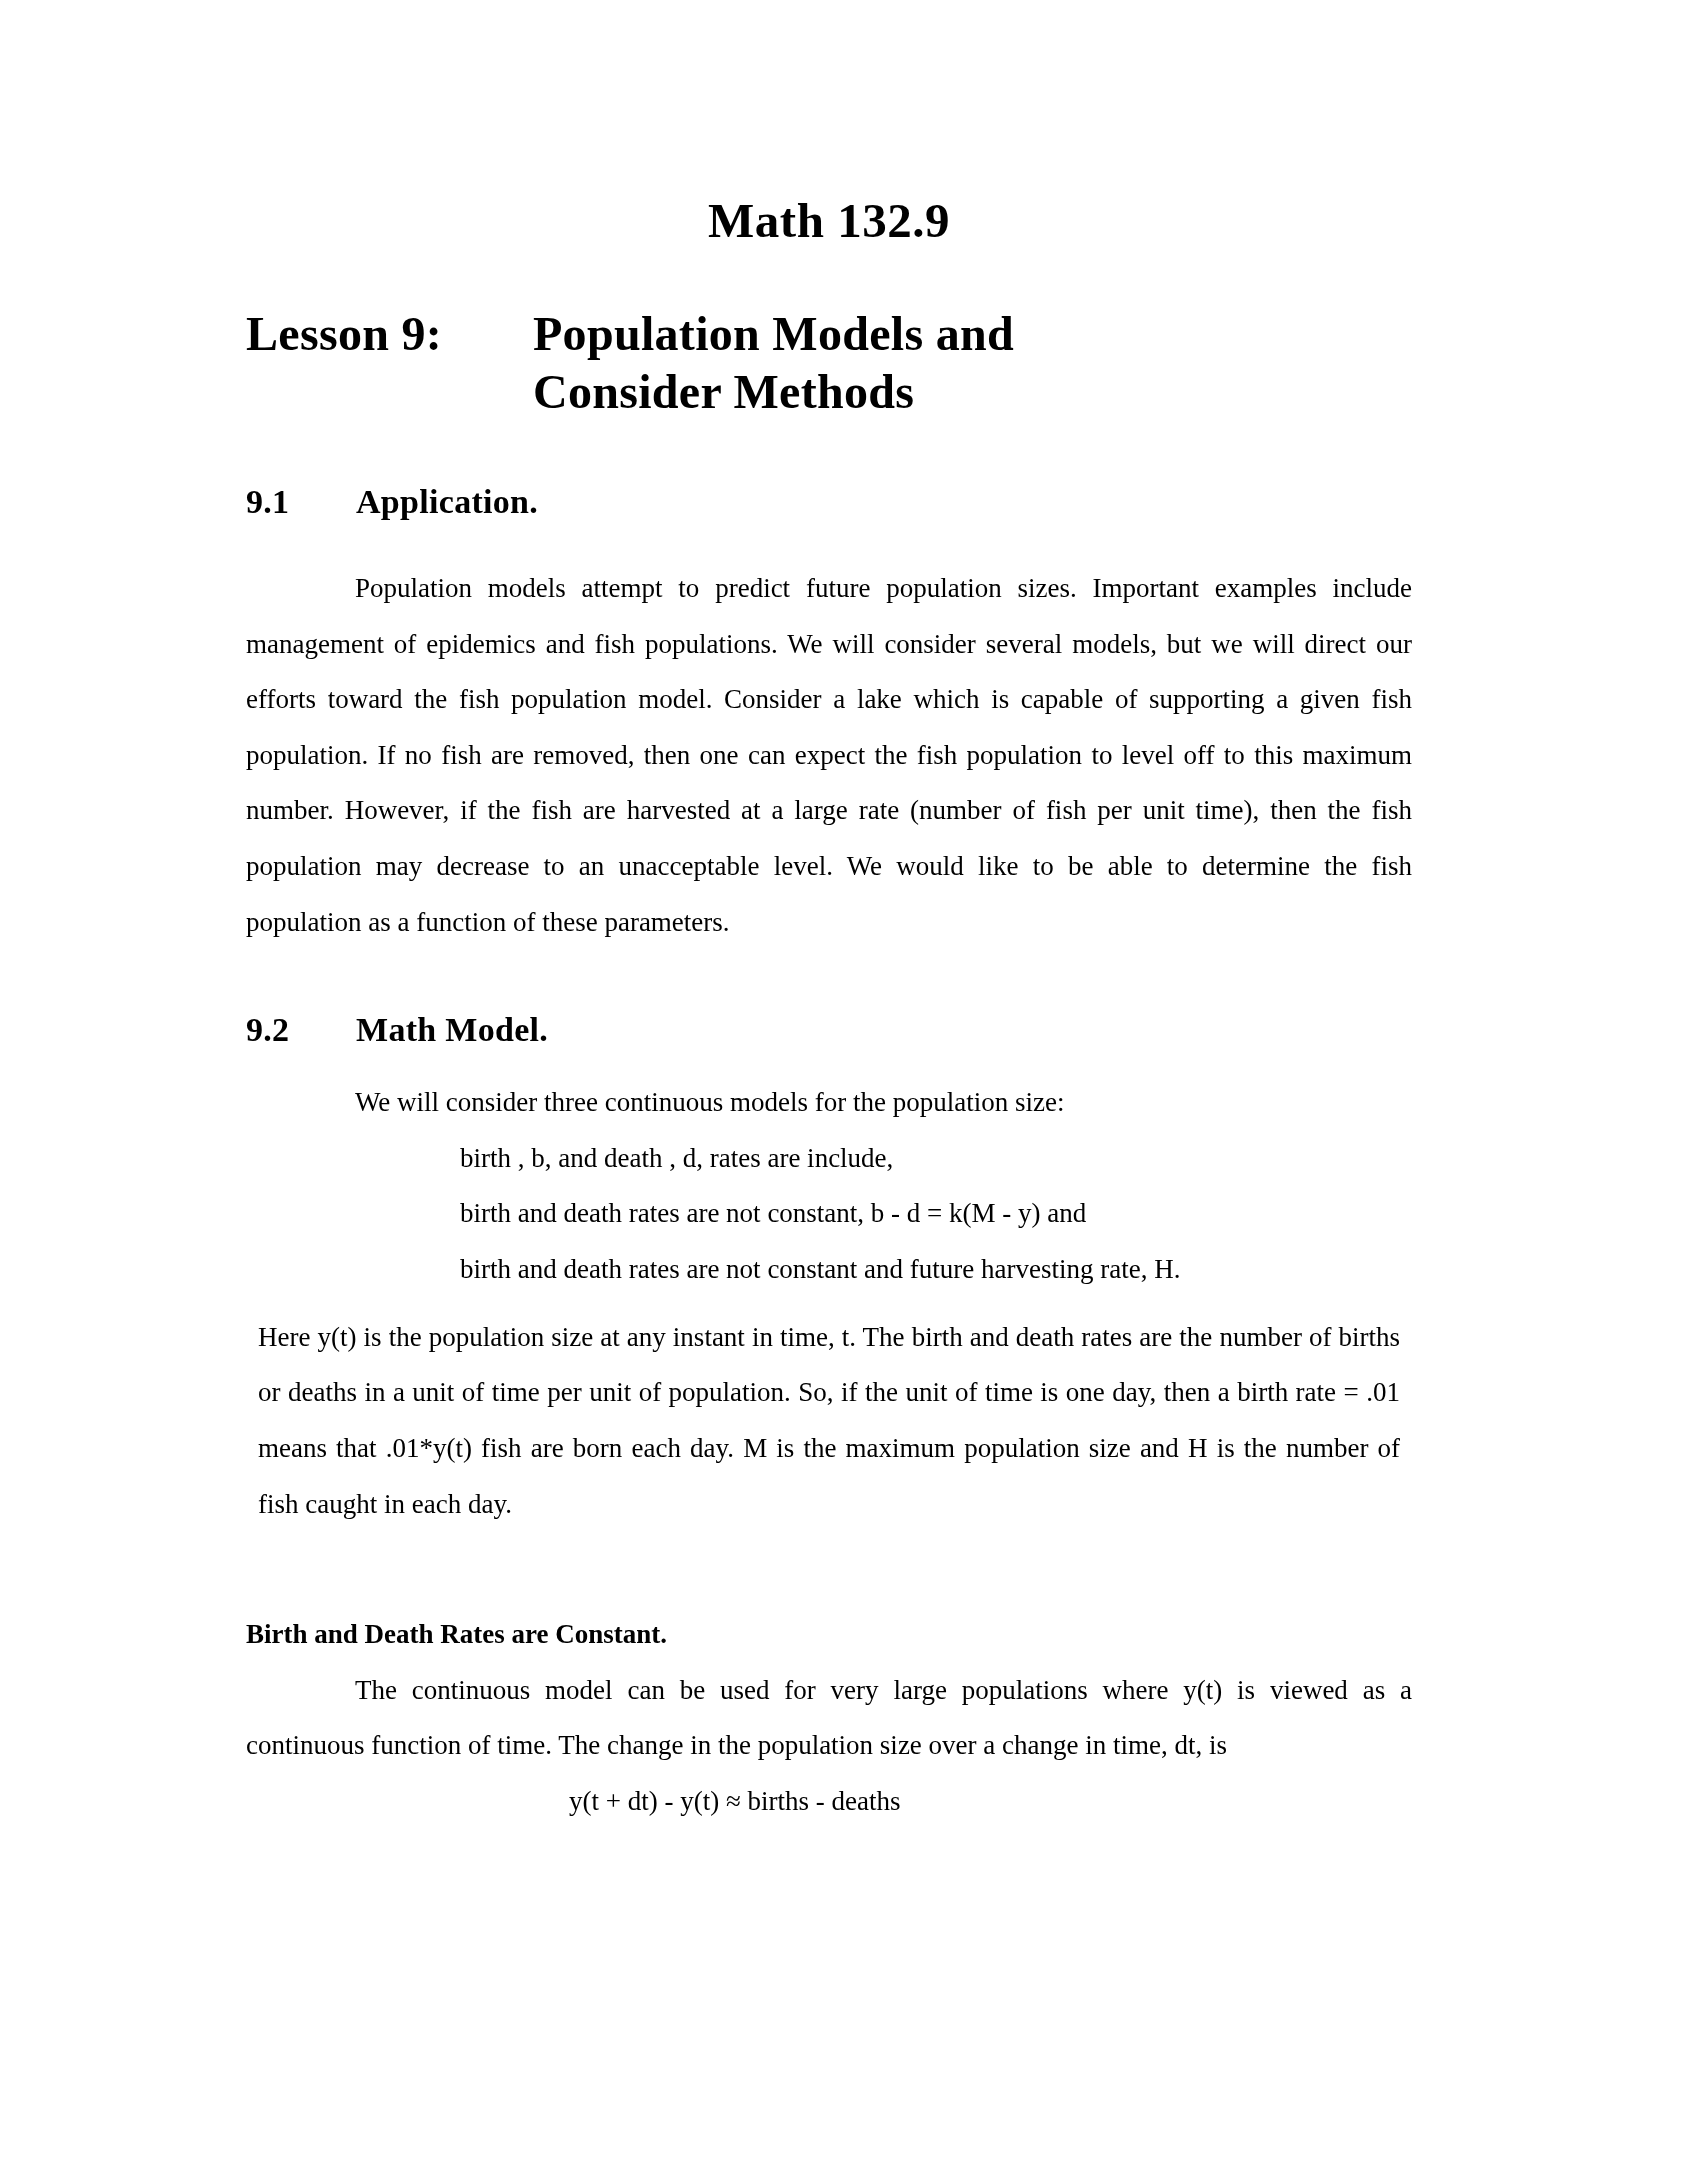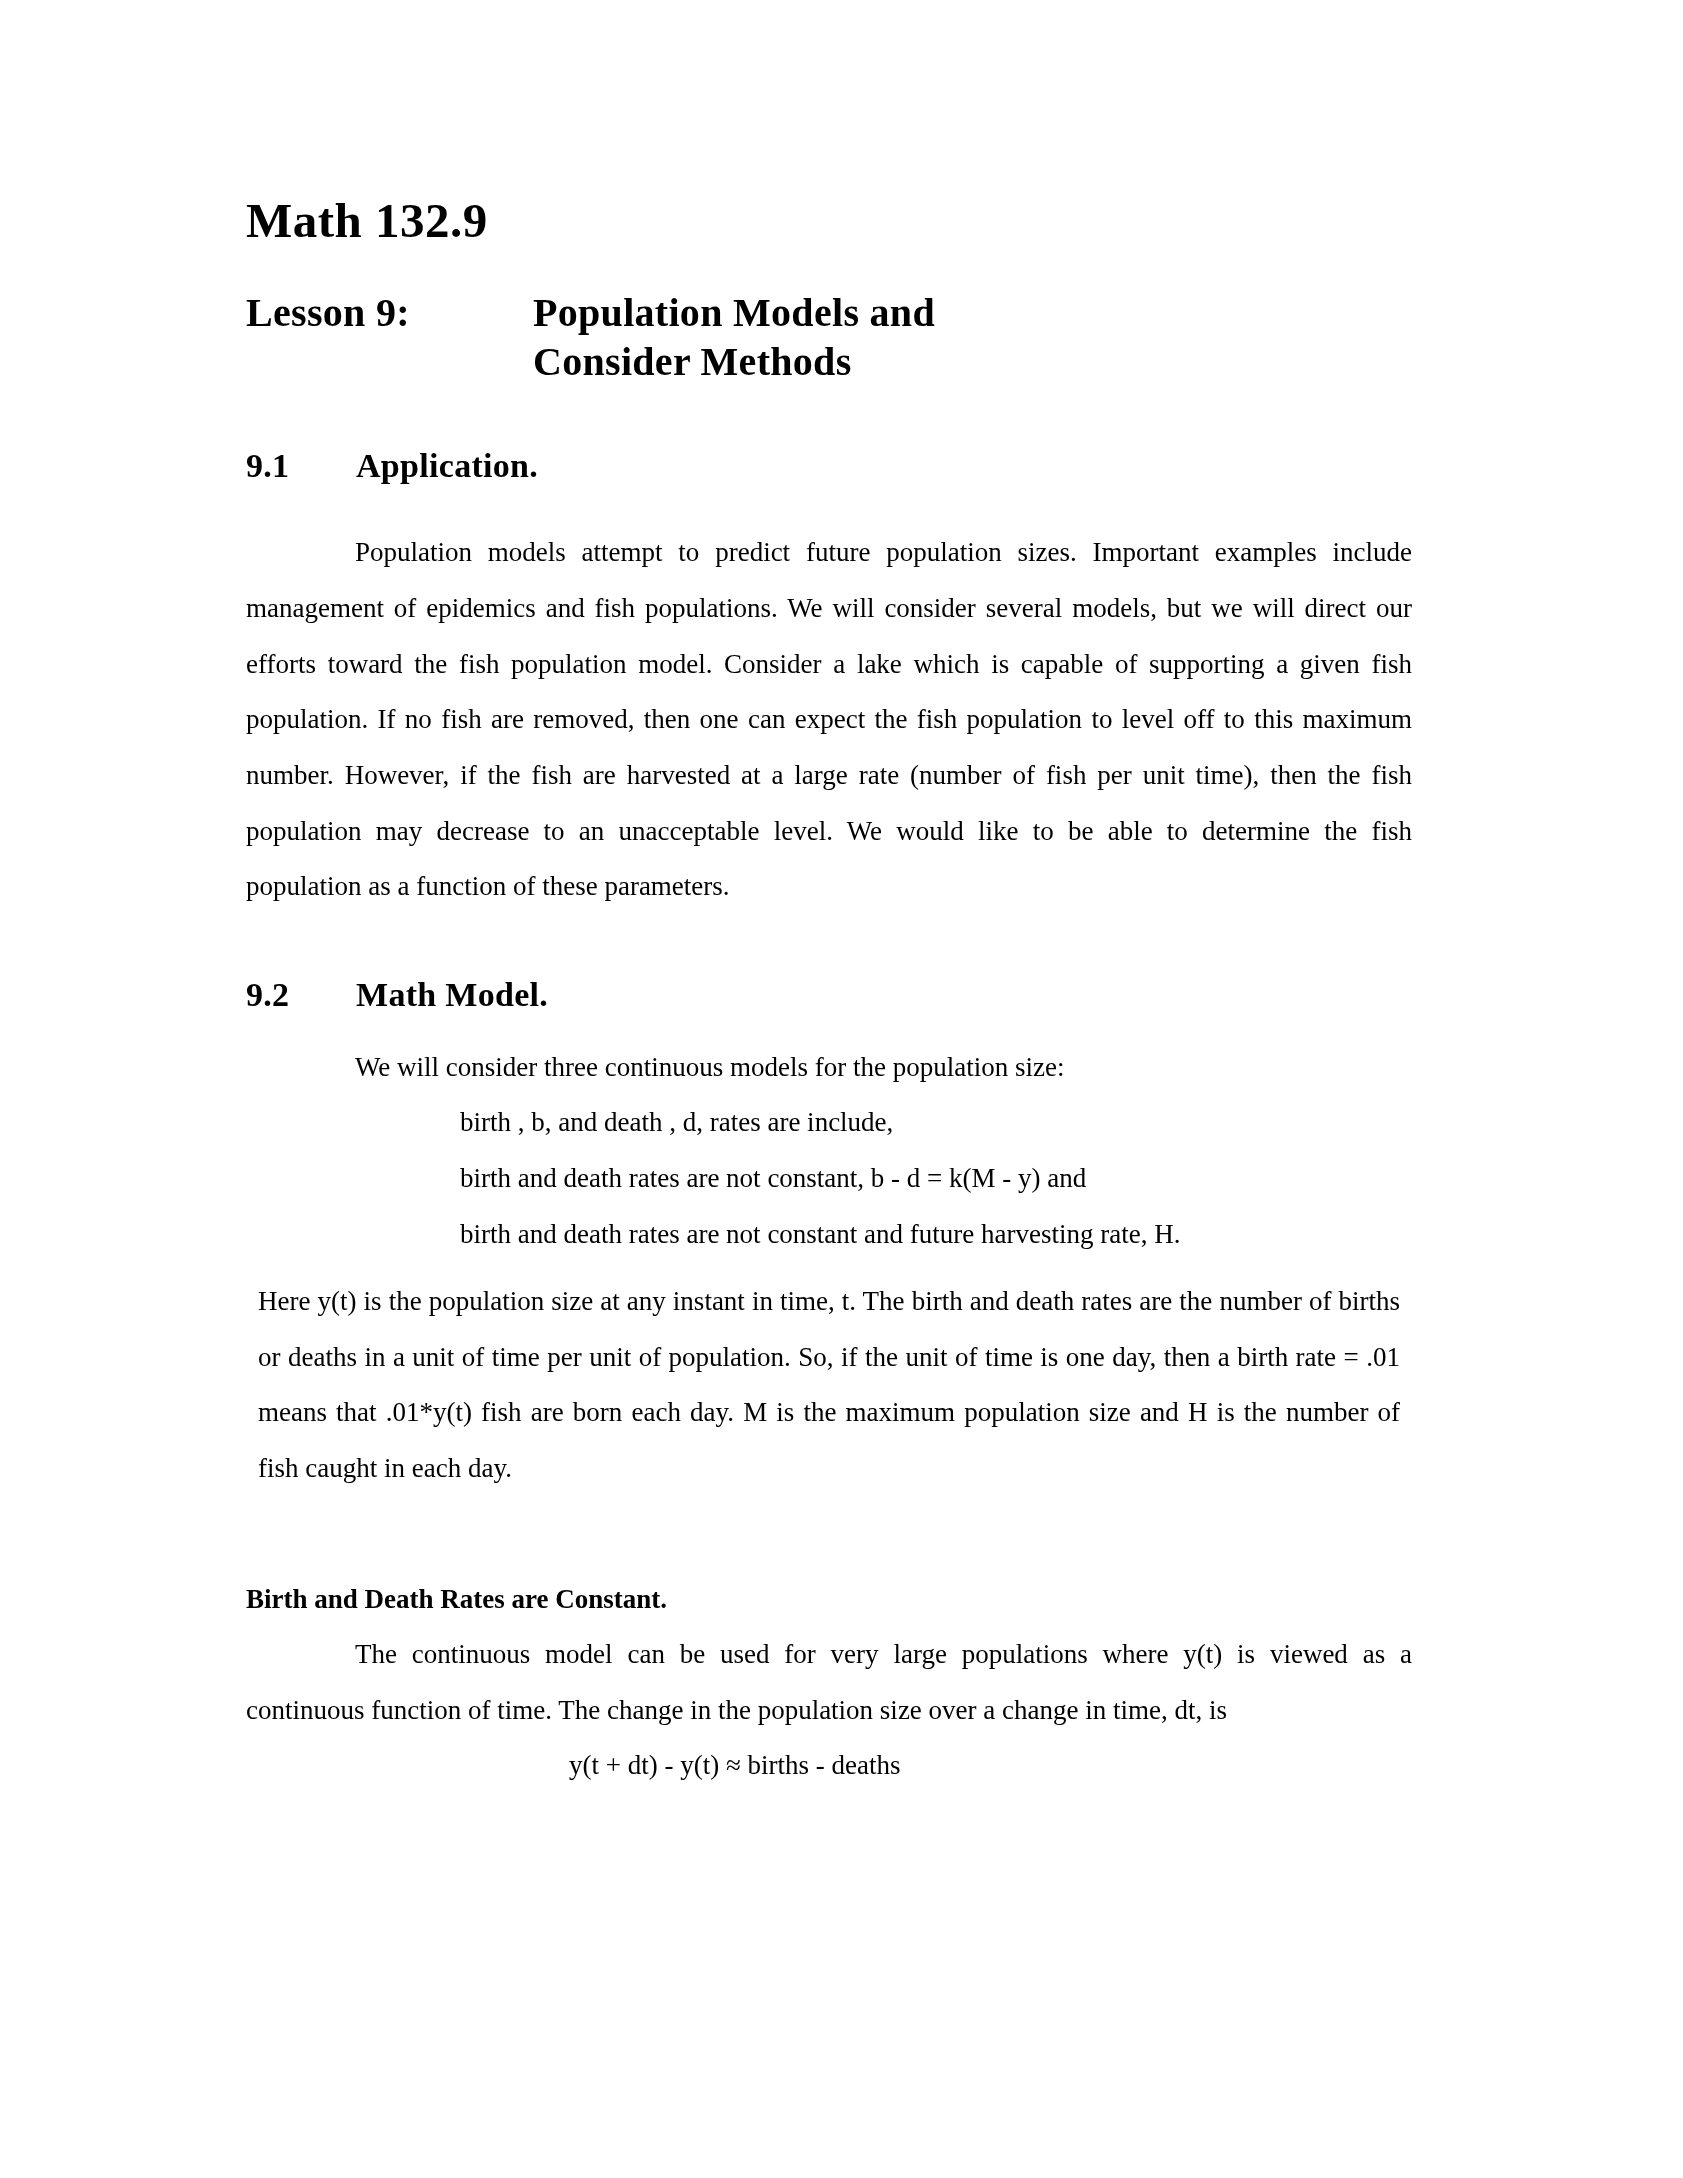--- a/index.html
+++ b/index.html
@@ -22,34 +22,34 @@
   }
   
   .content {
     position: absolute;
     left: 246px;
     top: 0;
     width: 1166px;
   }
 
   .doc-title {
-    text-align: left;
+    text-align: center;
     font-size: 49px;
     font-weight: bold;
     letter-spacing: 0.5px;
     margin: 0;
     padding-top: 194px;
     line-height: 1.12;
   }
 
   .lesson-line {
     display: flex;
     align-items: flex-start;
-    margin-top: 40px;
-    font-size: 40px;
+    margin-top: 56px;
+    font-size: 48px;
     font-weight: bold;
     line-height: 1.22;
     letter-spacing: 0.3px;
   }
   .lesson-label {
     flex: 0 0 287px;
     white-space: nowrap;
   }
   .lesson-title {
     flex: 1 1 auto;

